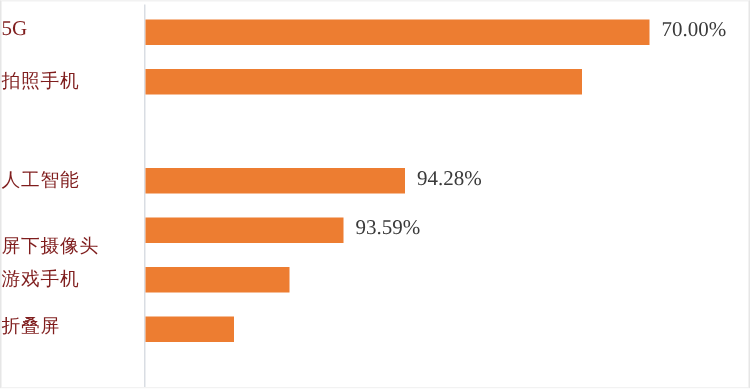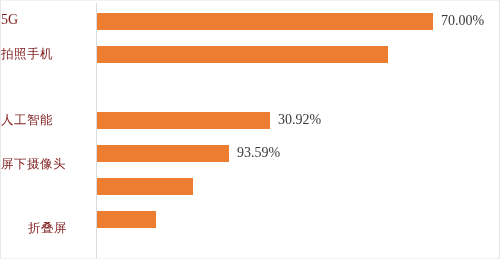--- a/index.html
+++ b/index.html
@@ -93,32 +93,33 @@
 
     <div class="bar-row" style="top:37px;">
       <div class="cat-label" style="top:9px;">拍照手机</div>
       <div class="bar" style="top: 8px; width: 291px; background: rgb(237, 125, 49);"></div>
     </div>
 
 
     <div class="bar-row" style="top:103px;">
       <div class="cat-label" style="top:9px;">人工智能</div>
       <div class="bar" style="top: 8px; width: 173px; background: rgb(237, 125, 49);"></div>
-      <div class="value-label" style="left: 277px; top: 8px;">30.92%</div>
+      <div class="value-label" style="left: 277px; top: 8px;">94.28%</div>
     </div>
 
     <div class="bar-row" style="top:136px;">
       <div class="cat-label" style="top:9px;margin-top:11px;">屏下摄像头</div>
       <div class="bar" style="top: 8px; width: 132px; background: rgb(237, 125, 49);"></div>
       <div class="value-label" style="left: 236px; top: 8px;">93.59%</div>
     </div>
 
     <div class="bar-row" style="top:169px;">
+      <div class="cat-label" style="top:9px;">游戏手机</div>
       <div class="bar" style="top: 8px; width: 96px; background: rgb(237, 125, 49);"></div>
     </div>
 
     <div class="bar-row" style="top:202px;">
-      <div class="cat-label" style="top:18px;margin-left:27px;">折叠屏</div>
+      <div class="cat-label" style="top:7px;">折叠屏</div>
       <div class="bar" style="top: 8px; width: 59px; background: rgb(237, 125, 49);"></div>
     </div>
 
   </div>
 </div>
 
 </body></html>

